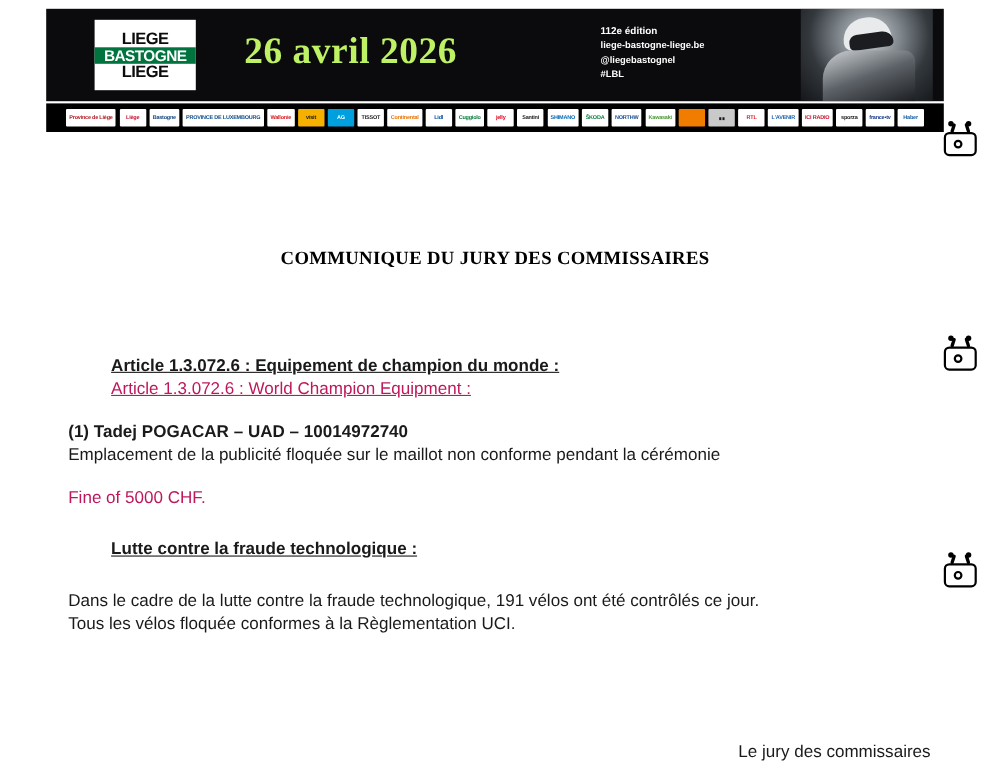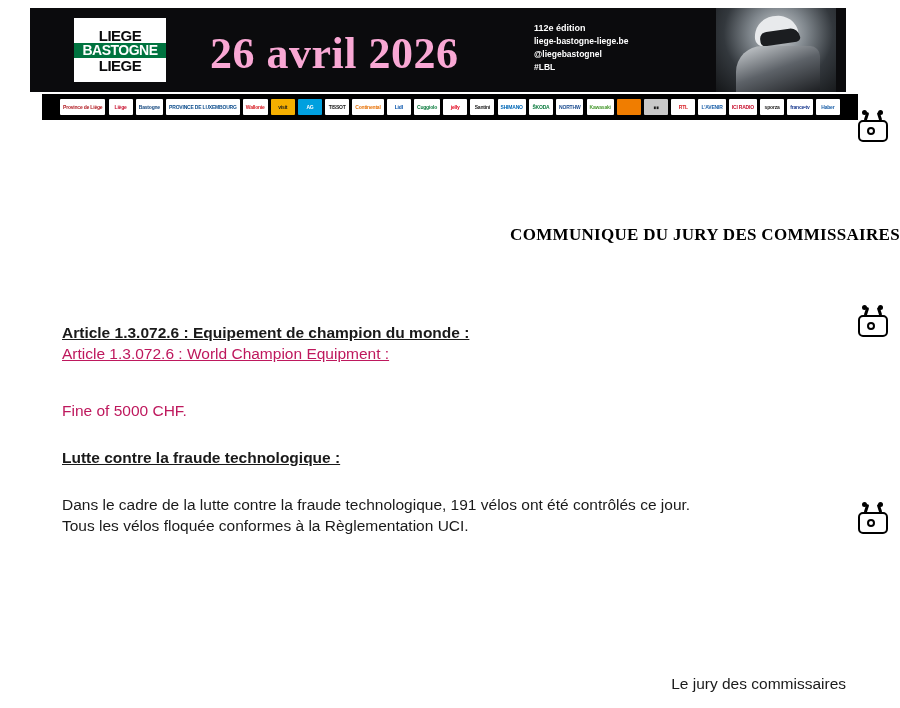--- a/index.html
+++ b/index.html
@@ -11,21 +11,21 @@
     width: 900px;
     height: 708px;
     position: relative;
     font-family: "Liberation Sans", sans-serif;
     overflow: hidden;
   }
 
   
   .banner {
     position: absolute;
-    left: 30px;
+    left: 42px;
     top: 8px;
     width: 816px;
     height: 84px;
     background: #0b0b0d;
     overflow: hidden;
   }
   .banner-logo {
     position: absolute;
     left: 44px;
     top: 10px;
@@ -49,24 +49,24 @@
   }
   .banner-logo .ll-line.green {
     background: #00733f;
     color: #ffffff;
     font-size: 14px;
   }
   .banner-date {
     position: absolute;
     left: 180px;
     top: 20px;
-    color: #f9a8d4;
+    color: #bef264;
     font-family: "Liberation Serif", serif;
     font-weight: bold;
-    font-size: 44px;
+    font-size: 34px;
     letter-spacing: 0.5px;
   }
   .banner-meta {
     position: absolute;
     right: 132px;
     top: 14px;
     width: 180px;
     color: #ffffff;
     font-size: 8.5px;
     line-height: 13px;
@@ -141,21 +141,21 @@
     white-space: nowrap;
     overflow: hidden;
   }
 
   
   .doc-title {
     position: absolute;
     left: 0;
     top: 225px;
     width: 900px;
-    text-align: right;
+    text-align: center;
     font-family: "Liberation Serif", serif;
     font-weight: bold;
     font-size: 17px;
     letter-spacing: 0.3px;
     color: #000000;
   }
 
   .content {
     position: absolute;
     left: 62px;
@@ -166,21 +166,21 @@
   .line {
     font-size: 15.5px;
     line-height: 21px;
     color: #1a1a1a;
   }
   .fr { color: #1a1a1a; }
   .en {
     color: #be185d;
   }
   .bold { font-weight: bold; }
-  .ul { text-decoration: underline; }
+  .ul { text-decoration: underline; margin-left: 39px; }
   .gap-md { height: 18px; }
   .gap-lg { height: 26px; }
 
   .signature {
     position: absolute;
     right: 54px;
     top: 675px;
     font-size: 15.5px;
     color: #1a1a1a;
   }
@@ -290,20 +290,22 @@
   </div>
 
 <div class="doc-title">COMMUNIQUE DU JURY DES COMMISSAIRES</div>
 
 <div class="content">
   <div class="line bold ul fr">Article 1.3.072.6 : Equipement de champion du monde :</div>
   <div class="line en ul">Article 1.3.072.6 : World Champion Equipment :</div>
 
   <div class="gap-md"></div>
 
+  <div class="line bold fr">(1) Tadej POGACAR – UAD – 10014972740</div>
+  <div class="line fr">Emplacement de la publicité floquée sur le maillot non conforme pendant la cérémonie</div>
 
   <div class="gap-md"></div>
 
   <div class="line en">Fine of 5000 CHF.</div>
 
   <div class="gap-lg"></div>
 
   <div class="line bold ul fr">Lutte contre la fraude technologique :</div>
 
   <div class="gap-lg"></div>

